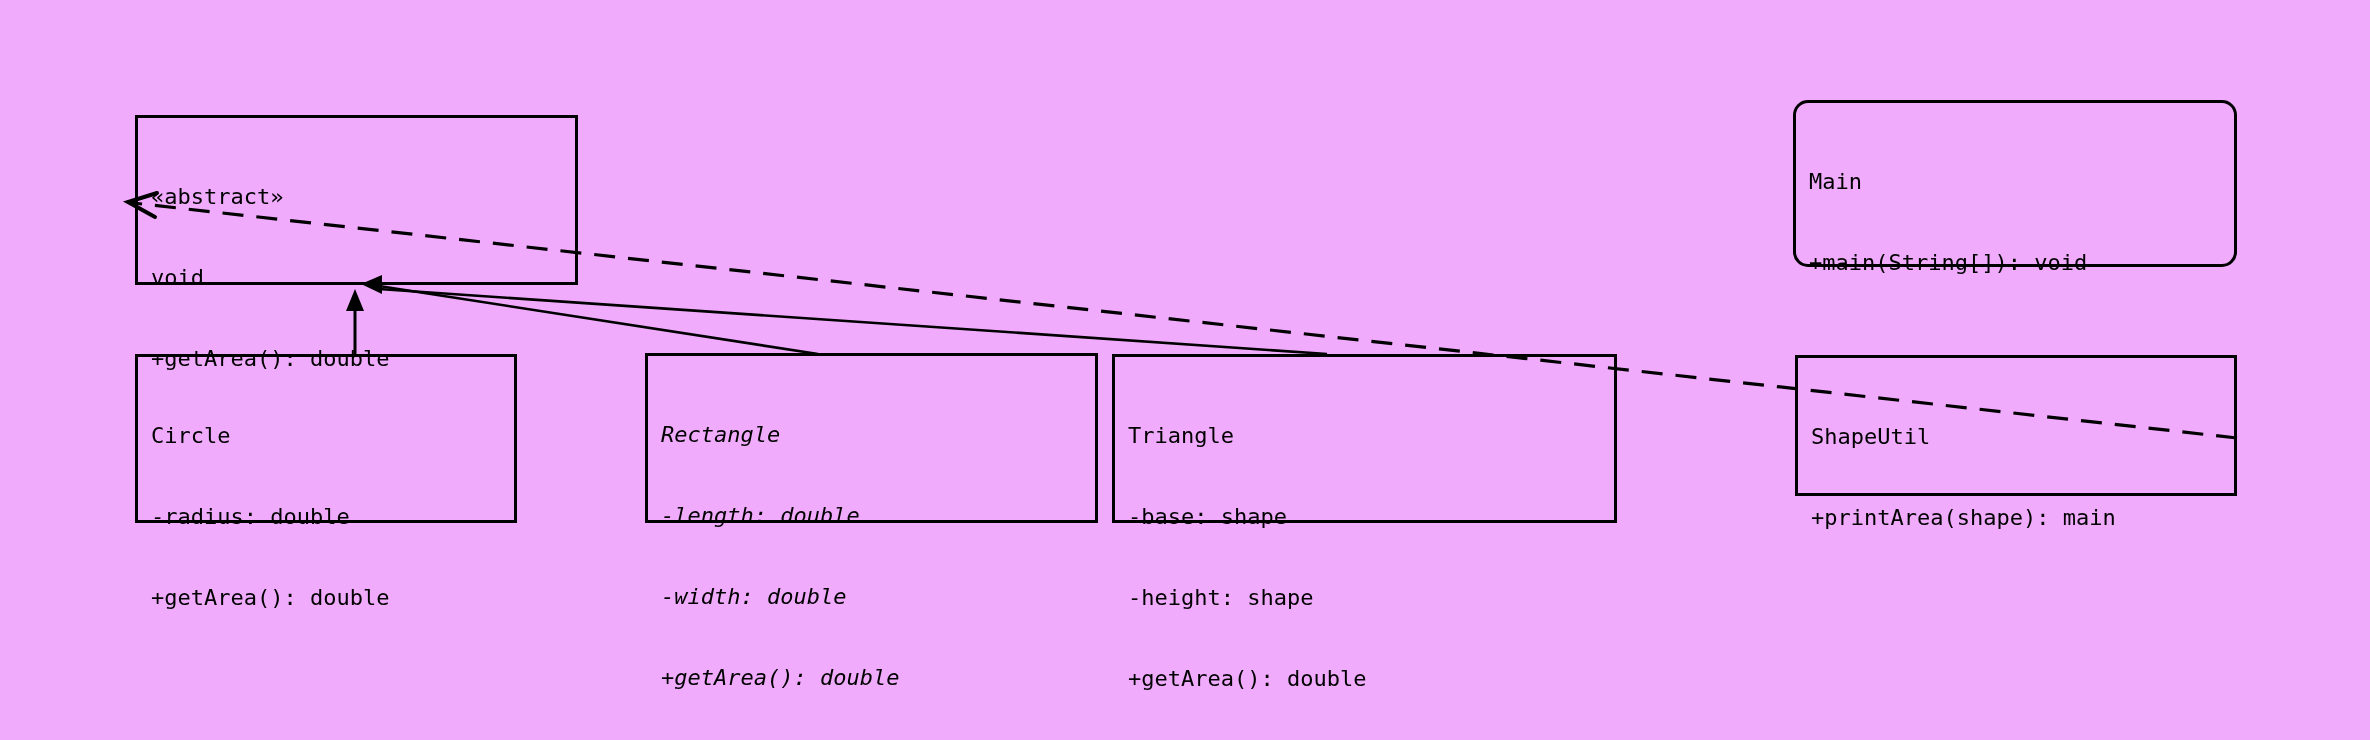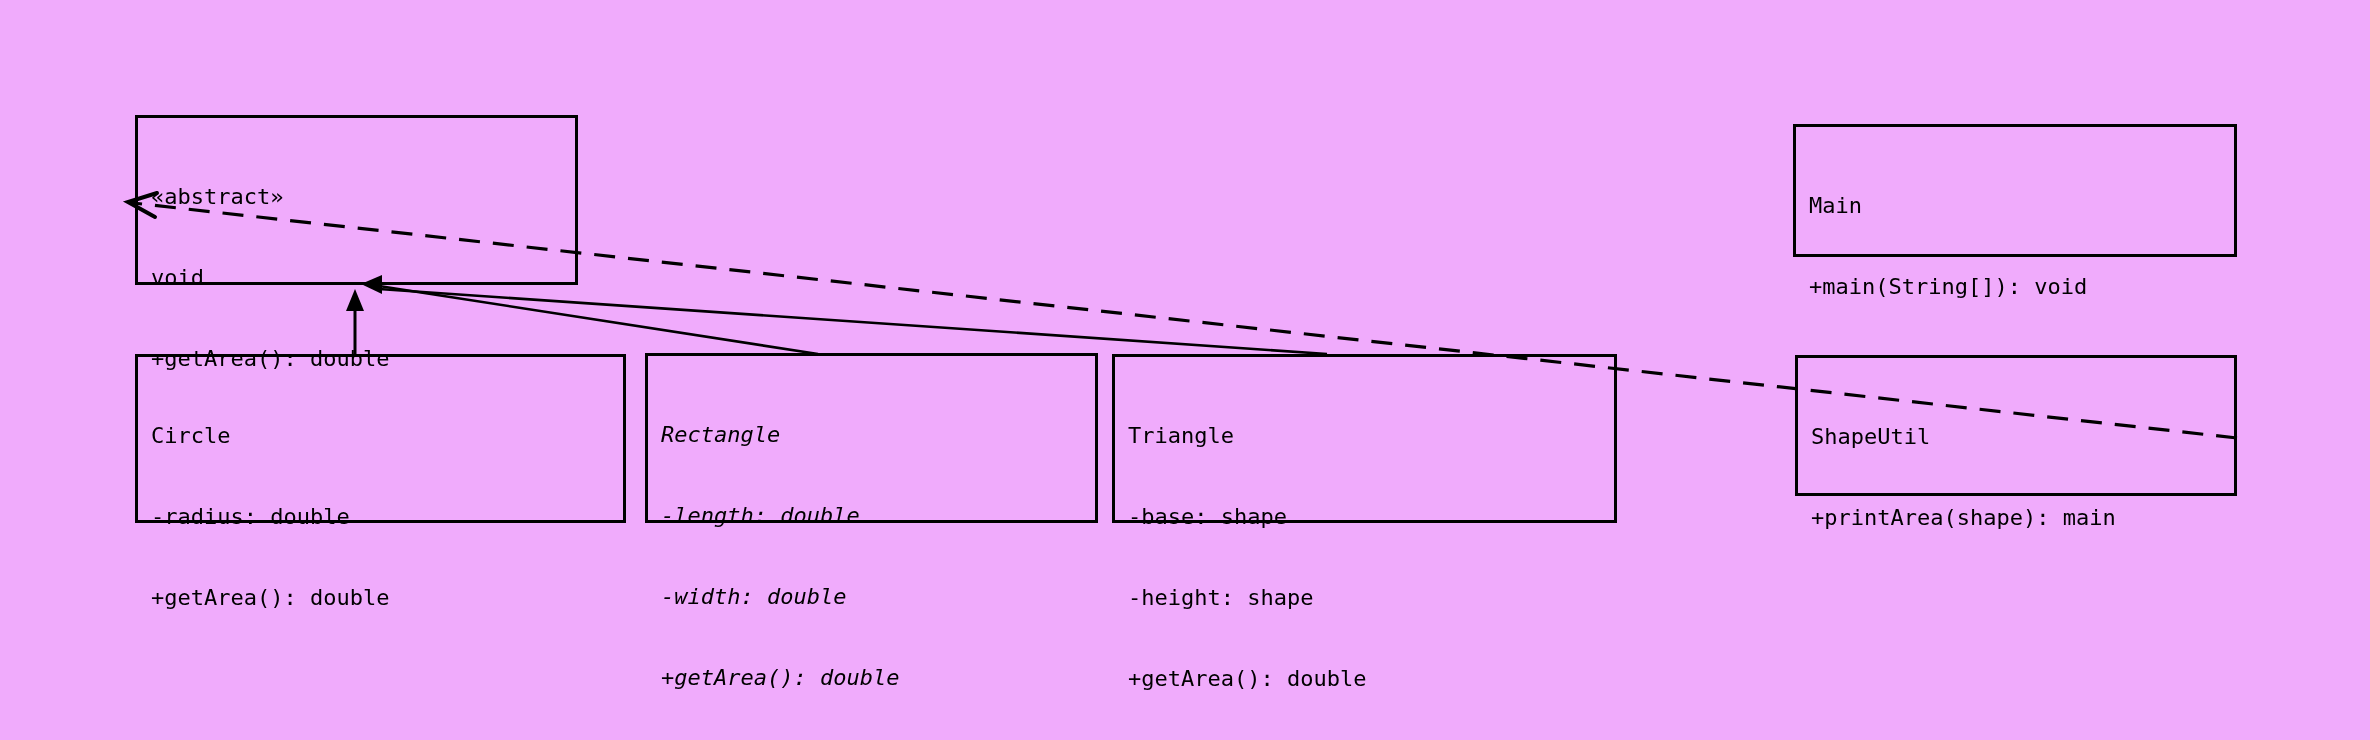--- a/index.html
+++ b/index.html
@@ -22,22 +22,22 @@
     background: transparent;
     padding: 11px 13px;
     color: #000000;
     font-size: 22px;
     line-height: 27px;
     white-space: pre;
     z-index: 1;
   }
   .class-line { display: block; }
   #box-shape     { left: 135px;  top: 115px; width: 443px; height: 170px; }
-  #box-main      { left: 1793px; top: 124px; width: 444px; height: 133px; }
-  #box-circle    { left: 135px;  top: 354px; width: 491px; height: 169px; }
+  #box-main      { left: 1793px; top: 100px; width: 444px; height: 167px; border-radius: 15px; }
+  #box-circle    { left: 135px;  top: 354px; width: 382px; height: 169px; }
   #box-rectangle { left: 645px;  top: 353px; width: 453px; height: 170px; font-style: italic; }
   #box-triangle  { left: 1112px; top: 354px; width: 505px; height: 169px; }
   #box-shapeutil { left: 1795px; top: 355px; width: 442px; height: 141px; }
   svg.connector-layer {
     position: absolute;
     left: 0;
     top: 0;
     z-index: 5;
     pointer-events: none;
   }

